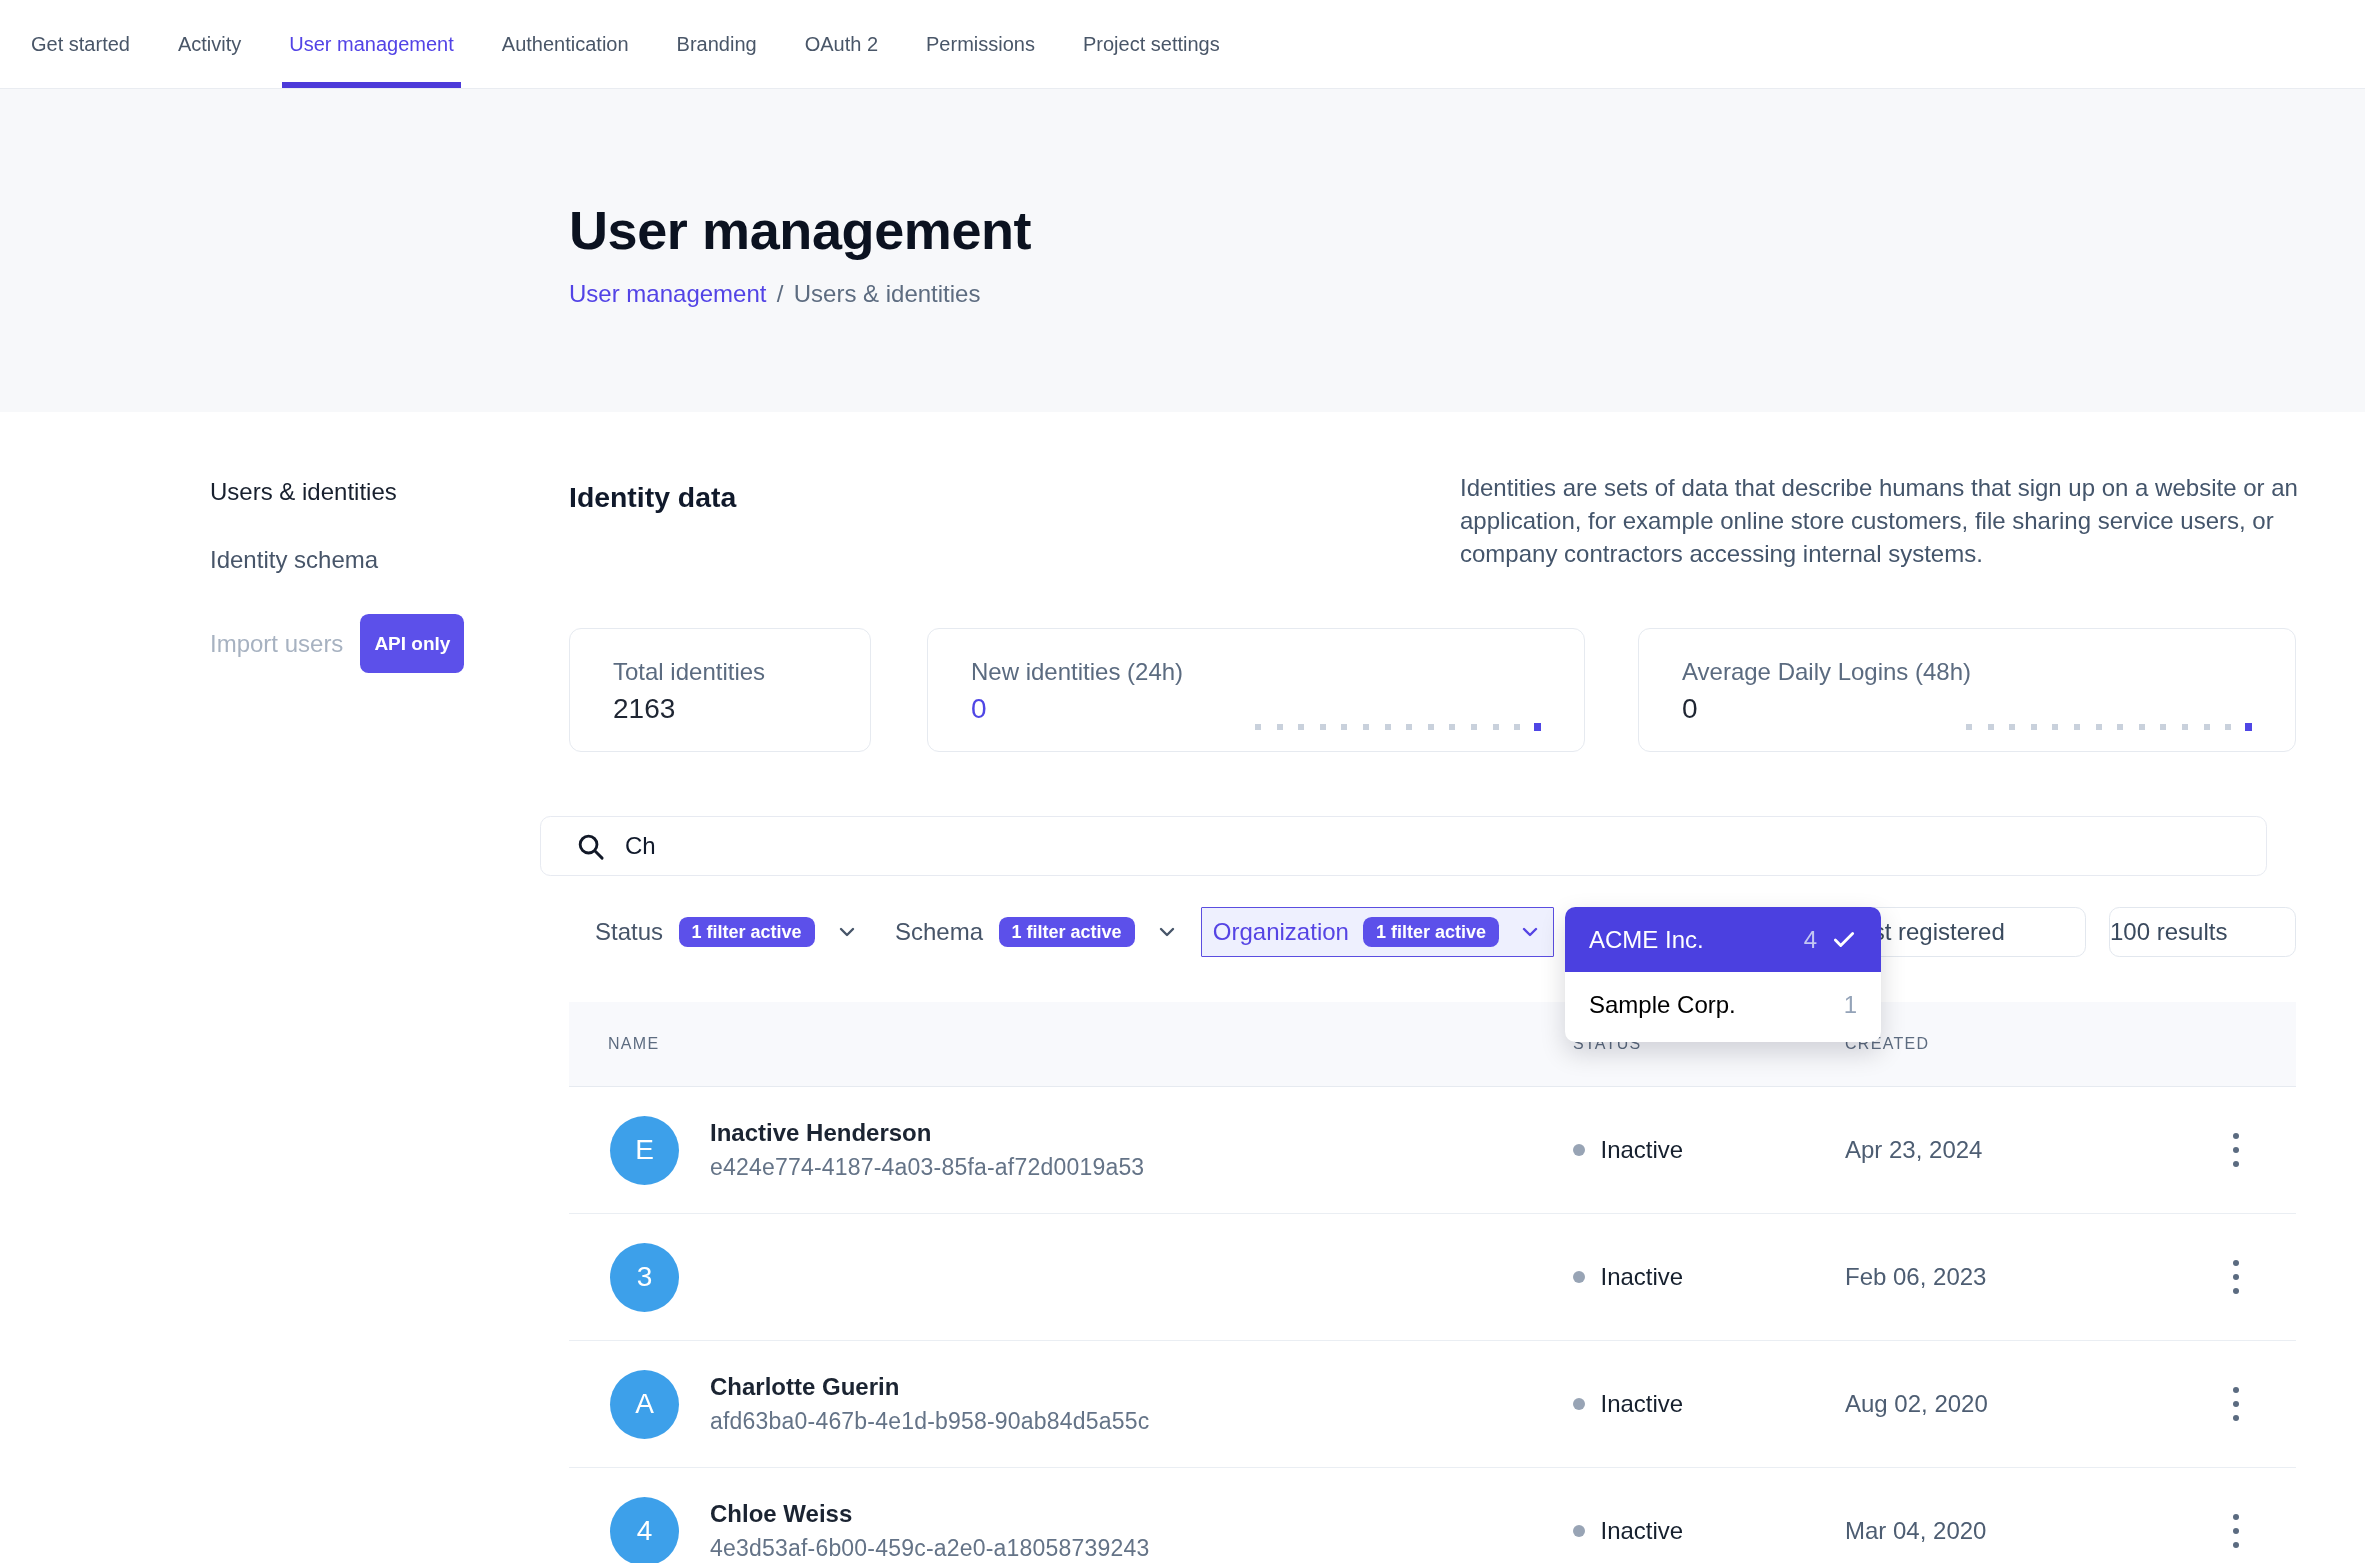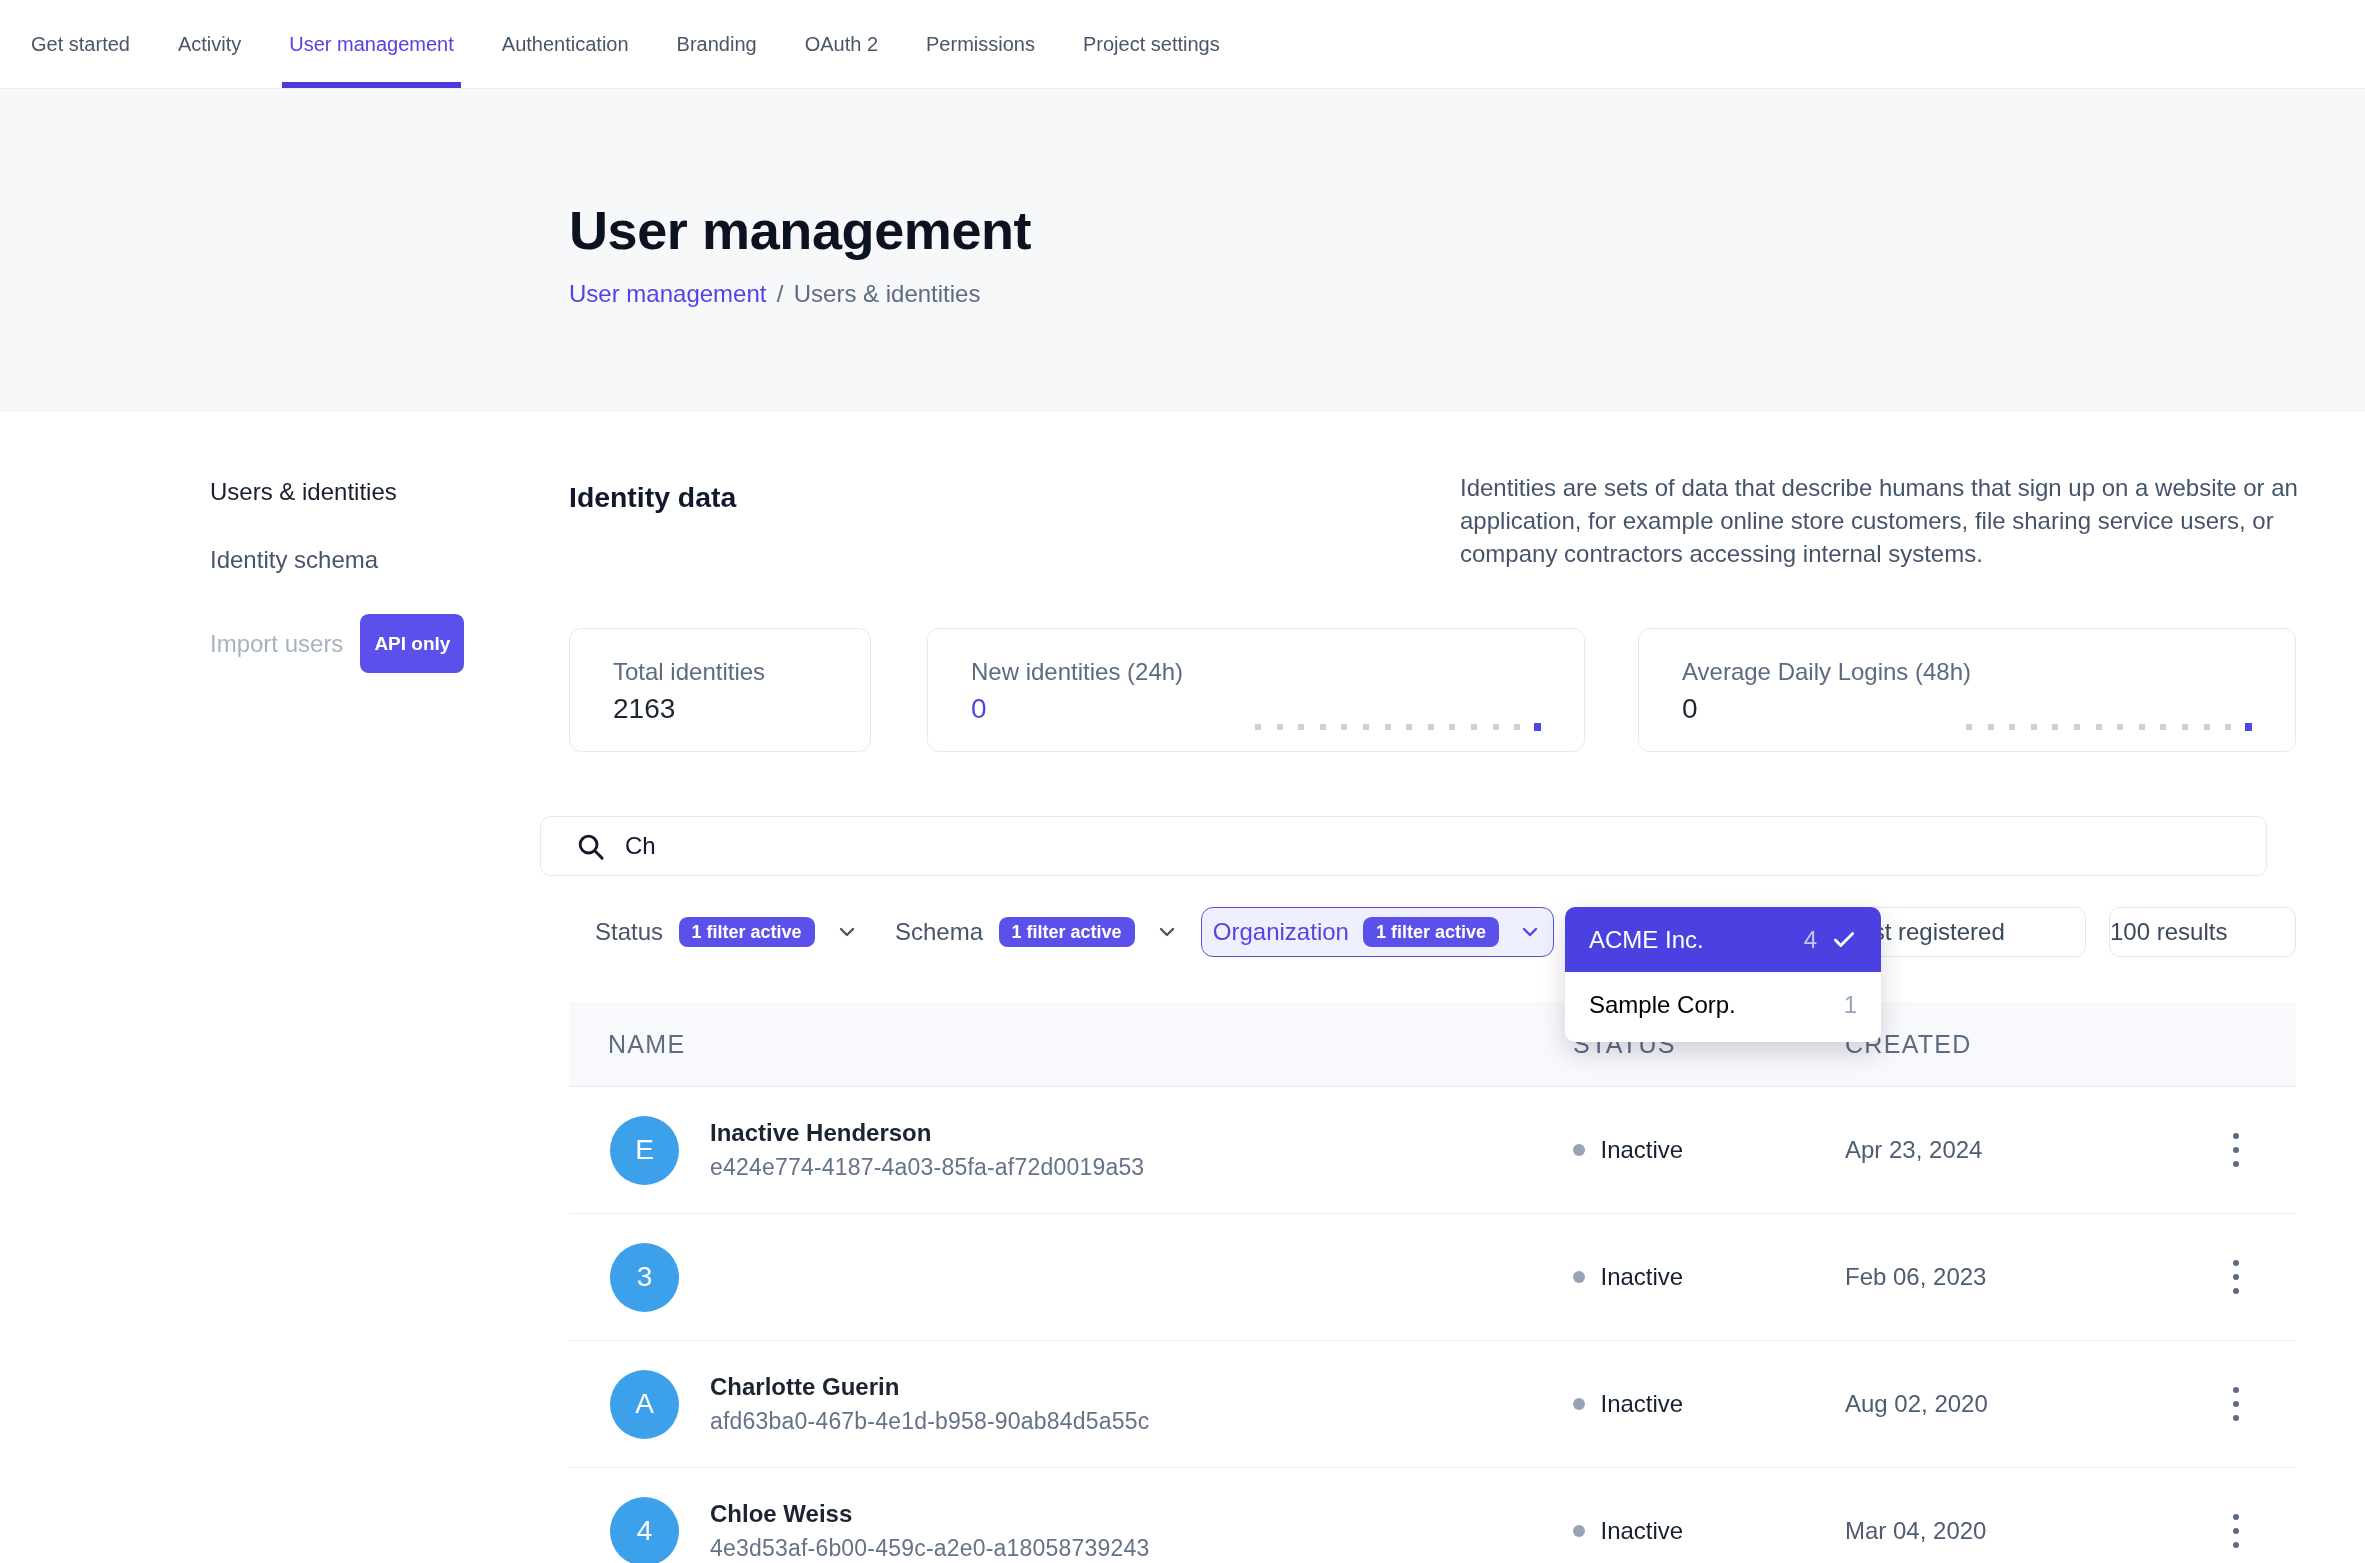--- a/index.html
+++ b/index.html
@@ -54,21 +54,21 @@
     font-family:"Liberation Sans","DejaVu Sans",sans-serif; }
 
   
   .fgroup { position:absolute; top:907px; height:50px; display:flex; align-items:center; gap:15.5px; cursor:pointer; }
   .fgroup .flbl { font-size:24px; color:#475569; }
   .fpill { background:#5c50ea; color:#ffffff; font-size:18px; font-weight:700; padding:6px 13px; border-radius:8.6px; line-height:1; }
   .fchev { color:#475569; display:flex; margin-left:5.2px; }
   #fg-status { left:595px; }
   #fg-schema { left:895px; }
   #fg-org { left:1201px; width:353px; justify-content:center; background:#eef0fe;
-    border:1.7px solid #5b4ee0; border-radius:12px; gap:14px; }
+    border:1.7px solid #5b4ee0; border-radius:1px; gap:14px; }
   #fg-org .flbl { color:#5544e4; }
   #fg-org .fchev { color:#5544e4; }
 
   .select-box { position:absolute; top:907px; height:50px; background:#ffffff; border:1.7px solid #e2e7ee;
     border-radius:10.3px; display:flex; align-items:center; justify-content:flex-start; font-size:24px; color:#3a4a5e; cursor:pointer; }
   #sort-box { left:1845px; width:241px; z-index:1; }
   #results-box { left:2109px; width:187px; }
 
   
   .dropdown { position:absolute; left:1565px; top:907px; width:316px; background:#ffffff; border-radius:10.3px;
@@ -77,21 +77,21 @@
   .opt .oname { flex:1; }
   .opt.selected { background:#4b40e0; color:#ffffff; }
   .opt.selected .ocount { color:#c3c6f2; margin-right:14px; }
   .opt .ocount { color:#94a3b8; }
   .opt .ocheck { display:flex; color:#ffffff; }
 
   
   .table { position:absolute; left:569px; top:1002px; width:1727px; }
   .thead { height:85px; background:#f8f9fc; border-bottom:1.7px solid #e6eaf0;
     display:grid; grid-template-columns:1004px 272px 1fr; align-items:center;
-    font-size:25px; letter-spacing:1.3px; color:#5d6c80; font-weight:500; }
+    font-size:16px; letter-spacing:1.3px; color:#5d6c80; font-weight:500; }
   .thead .c0 { padding-left:39px; }
   .trow { position:relative; height:127px; border-bottom:1.7px solid #eaeef3;
     display:grid; grid-template-columns:1004px 272px 1fr; align-items:center; cursor:pointer; }
   .namecell { display:flex; align-items:center; padding-left:41px; }
   .avatar { width:69px; height:69px; border-radius:50%; background:#3da0ea; color:#ffffff;
     font-size:28px; font-weight:500; display:flex; align-items:center; justify-content:center; flex:0 0 auto; }
   .nm { margin-left:31px; }
   .nm .n1 { font-size:24px; font-weight:600; color:#1b2432; }
   .nm .n2 { font-size:23px; color:#647387; margin-top:7px; letter-spacing:0.2px; }
   .statuscell { display:flex; align-items:center; gap:15.5px; }

